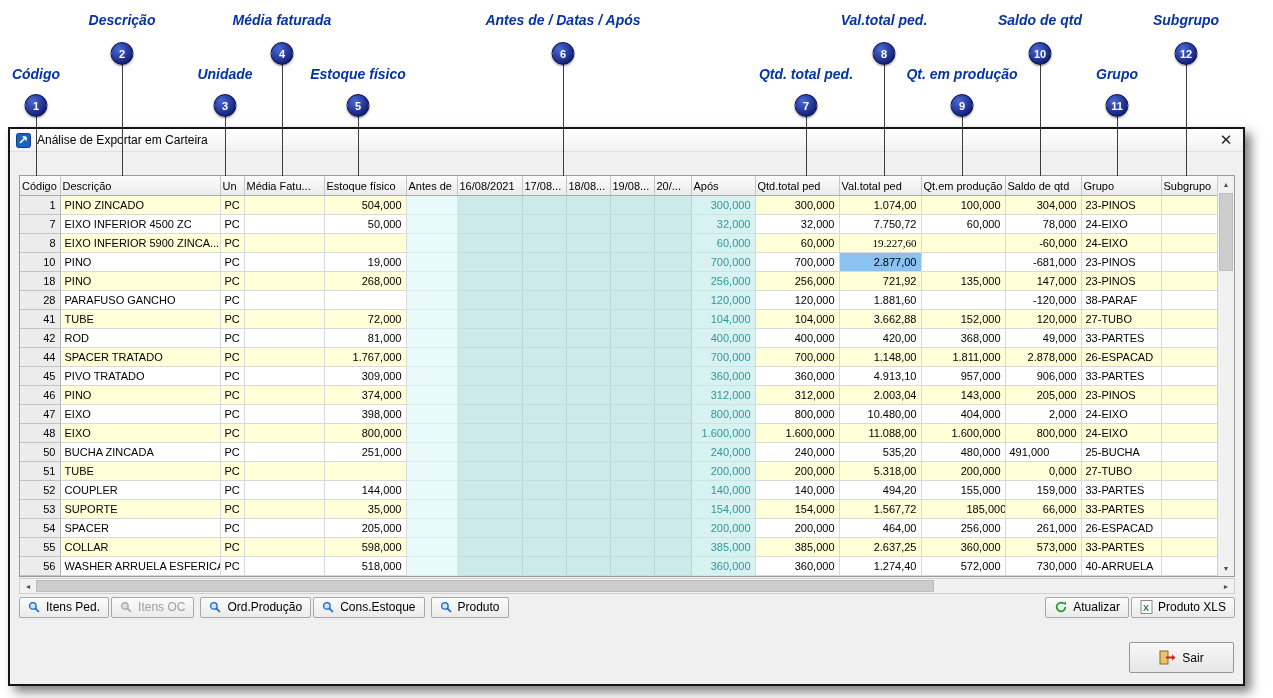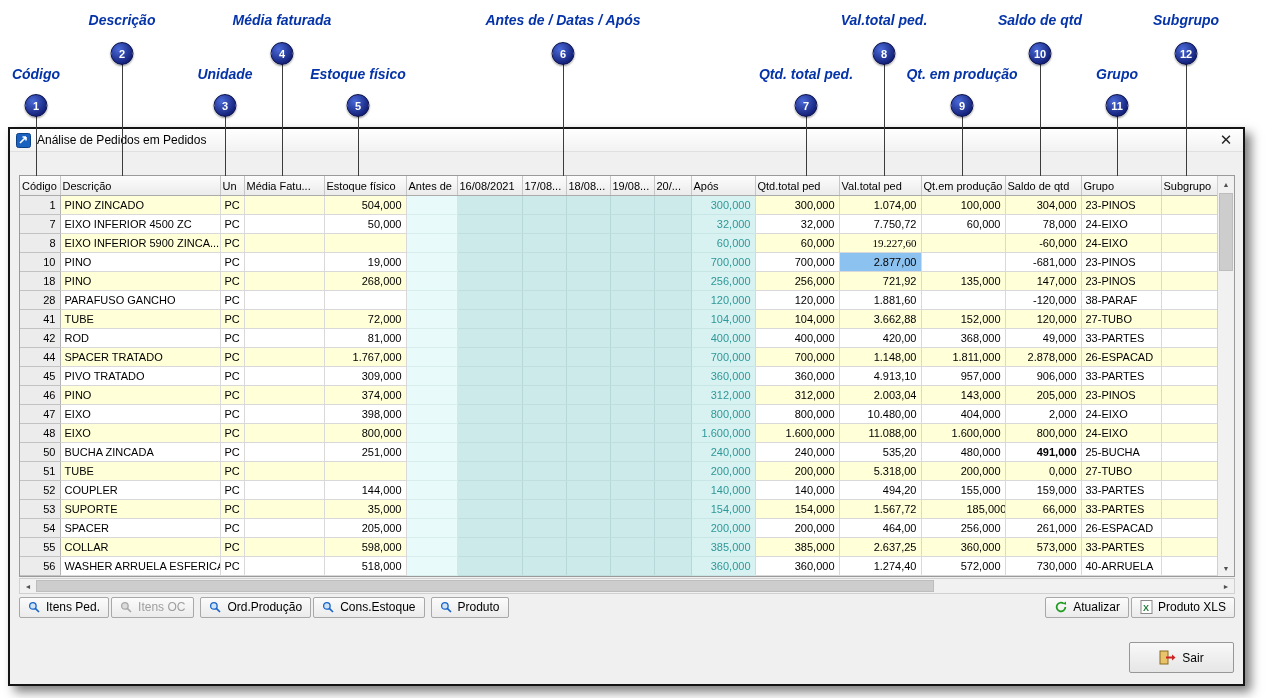--- a/index.html
+++ b/index.html
@@ -144,21 +144,21 @@
 
 <div class="window">
 
   <div class="titlebar">
     <span class="icon">
       <svg width="15" height="15" viewBox="0 0 15 15">
         <rect x="0.5" y="0.5" width="14" height="14" rx="2" fill="#1b62c0" stroke="#0c3f86"></rect>
         <path d="M4 10 L10 4 M10 4 L6.5 4 M10 4 L10 7.5" stroke="#ffffff" stroke-width="1.6" fill="none"></path>
       </svg>
     </span>
-    <span class="window-title">Análise de Pedidos em Pedidos</span>
+    <span class="window-title">Análise de Exportar em Carteira</span>
     <span class="close-button">✕</span>
   </div>
 
   <div class="grid-box">
     <div class="table-wrap">
       <table>
           <colgroup>
             <col style="width: 40px;">
             <col style="width: 160px;">
             <col style="width: 24px;">
@@ -470,21 +470,21 @@
               <td class="k-antes" style="text-align: right;"></td>
               <td class="k-date" style="text-align: right;"></td>
               <td class="k-date" style="text-align: right;"></td>
               <td class="k-date" style="text-align: right;"></td>
               <td class="k-date" style="text-align: right;"></td>
               <td class="k-date" style="text-align: right;"></td>
               <td class="k-apos" style="text-align: right;">240,000</td>
               <td class="k-data" style="text-align: right;">240,000</td>
               <td class="k-data" style="text-align: right;">535,20</td>
               <td class="k-data" style="text-align: right;">480,000</td>
-              <td class="k-data" style="text-align: right; font-weight: bold;">491,000</td>
+              <td class="k-data" style="text-align: left;">491,000</td>
               <td class="k-data" style="text-align: left;">25-BUCHA</td>
               <td class="k-data" style="text-align: left;"></td>
             </tr>
             <tr class="row-odd">
               <td class="k-fixed" style="text-align: right;">51</td>
               <td class="k-data" style="text-align: left;">TUBE</td>
               <td class="k-data" style="text-align: left;">PC</td>
               <td class="k-data" style="text-align: right;"></td>
               <td class="k-data" style="text-align: right;"></td>
               <td class="k-antes" style="text-align: right;"></td>

